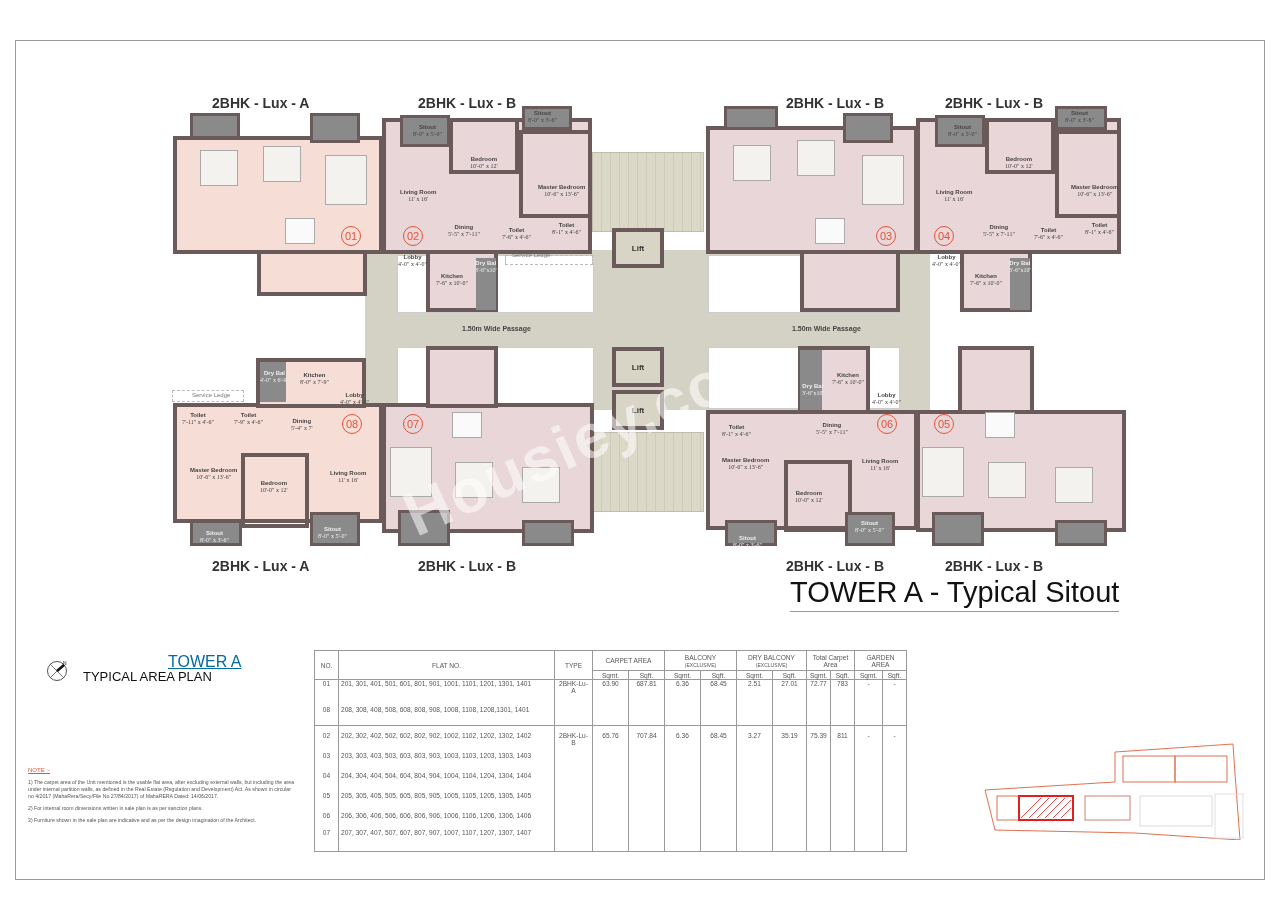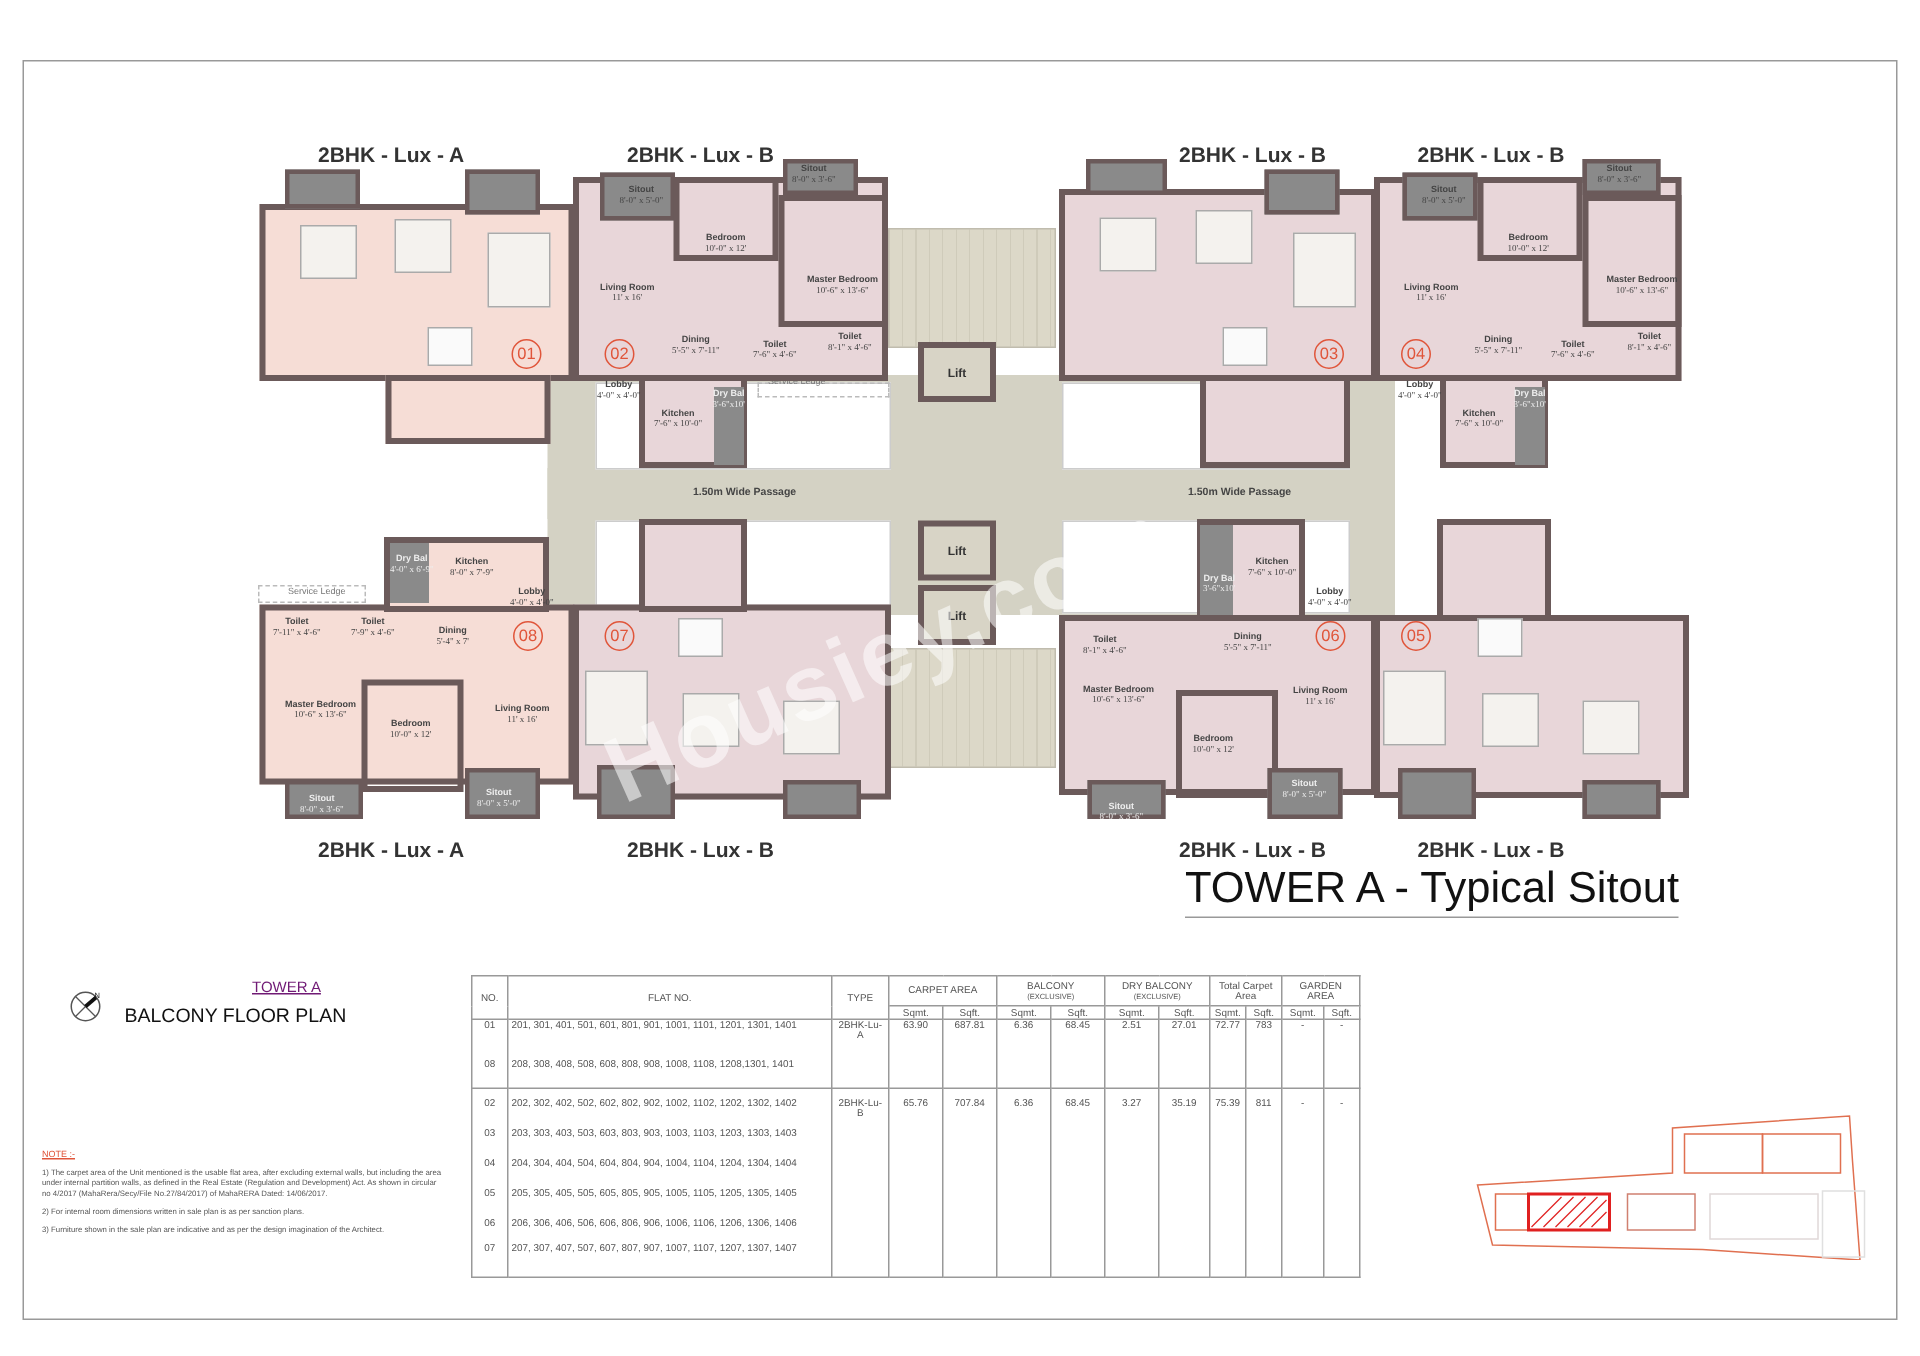--- a/index.html
+++ b/index.html
@@ -17,21 +17,21 @@
     background-image:repeating-linear-gradient(90deg, #dcd8c8 0 8px, #cfcbba 8px 9px); }
   .room { position:absolute; font-size:6px; font-weight:bold; color:#444; text-align:center; line-height:1.2; white-space:nowrap; }
   .room .dim { font-weight:normal; font-family:"Liberation Serif", serif; }
   .num { position:absolute; width:18px; height:18px; border:1px solid #e0553a; border-radius:50%; color:#e0553a; font-size:11px; text-align:center; line-height:18px; background:transparent; }
   .pass { position:absolute; font-size:7px; font-weight:bold; color:#444; white-space:nowrap; }
   .ledge { position:absolute; border:1px dashed #bbb; box-sizing:border-box; }
   .ledge-label { position:absolute; font-size:6px; color:#777; white-space:nowrap; }
   .bed { position:absolute; background:#f4f2ee; border:1px solid #aaa; box-sizing:border-box; }
   .table-f { position:absolute; background:#fafafa; border:1px solid #aaa; box-sizing:border-box; }
   .title-main { position:absolute; left:790px; top:576px; font-size:29px; color:#111; border-bottom:1px solid #999; padding-bottom:2px; white-space:nowrap; }
-  .plan-label1 { position:absolute; left:168px; top:653px; font-size:10px; color:#701a75; text-decoration:underline; }
+  .plan-label1 { position:absolute; left:168px; top:653px; font-size:16px; color:#0369a1; text-decoration:underline; }
   .plan-label2 { position:absolute; left:83px; top:669px; font-size:13px; color:#111; }
   .compass { position:absolute; left:46px; top:660px; width:22px; height:22px; }
   .note { position:absolute; left:28px; top:766px; width:270px; font-size:5.2px; color:#555; line-height:1.35; }
   .note .nt { color:#e0553a; text-decoration:underline; font-size:6px; }
   .note p { margin:0 0 5px 0; }
   table.area { position:absolute; left:314px; top:650px; border-collapse:collapse; font-size:6.6px; color:#555; }
   table.area td, table.area th { border:1px solid #999; font-weight:normal; text-align:center; padding:0 2px; }
   .keyplan { position:absolute; left:975px; top:730px; width:280px; height:110px; }
   .watermark { position:absolute; left:390px; top:400px; font-size:62px; color:rgba(255,255,255,0.55); transform:rotate(-24deg); font-weight:bold; letter-spacing:2px; font-family:"Liberation Sans", sans-serif; pointer-events:none; }
 </style>
@@ -328,21 +328,21 @@
 <div class="title-main">TOWER A - Typical Sitout</div>
 
 <svg class="compass" viewBox="0 0 22 22">
   <circle cx="11" cy="11" r="9.5" fill="none" stroke="#555" stroke-width="1"></circle>
   <line x1="4" y1="4" x2="18" y2="18" stroke="#555" stroke-width="0.8"></line>
   <line x1="4" y1="18" x2="18" y2="4" stroke="#555" stroke-width="0.8"></line>
   <line x1="11" y1="11" x2="18" y2="5" stroke="#111" stroke-width="2.5"></line>
   <text x="17" y="5" font-size="5" fill="#111" font-family="Liberation Sans, sans-serif">N</text>
 </svg>
 <div class="plan-label1">TOWER A</div>
-<div class="plan-label2">BALCONY FLOOR PLAN</div>
+<div class="plan-label2">TYPICAL AREA PLAN</div>
 
 <div class="note">
   <p class="nt">NOTE :-</p>
   <p>1) The carpet area of the Unit mentioned is the usable flat area, after excluding external walls, but including the area under internal partition walls, as defined in the Real Estate (Regulation and Development) Act. As shown in circular no 4/2017 (MahaRera/Secy/File No.27/84/2017) of MahaRERA Dated: 14/06/2017.</p>
   <p>2) For internal room dimensions written in sale plan is as per sanction plans.</p>
   <p>3) Furniture shown in the sale plan are indicative and as per the design imagination of the Architect.</p>
 </div>
 
 <table class="area">
   <colgroup>

